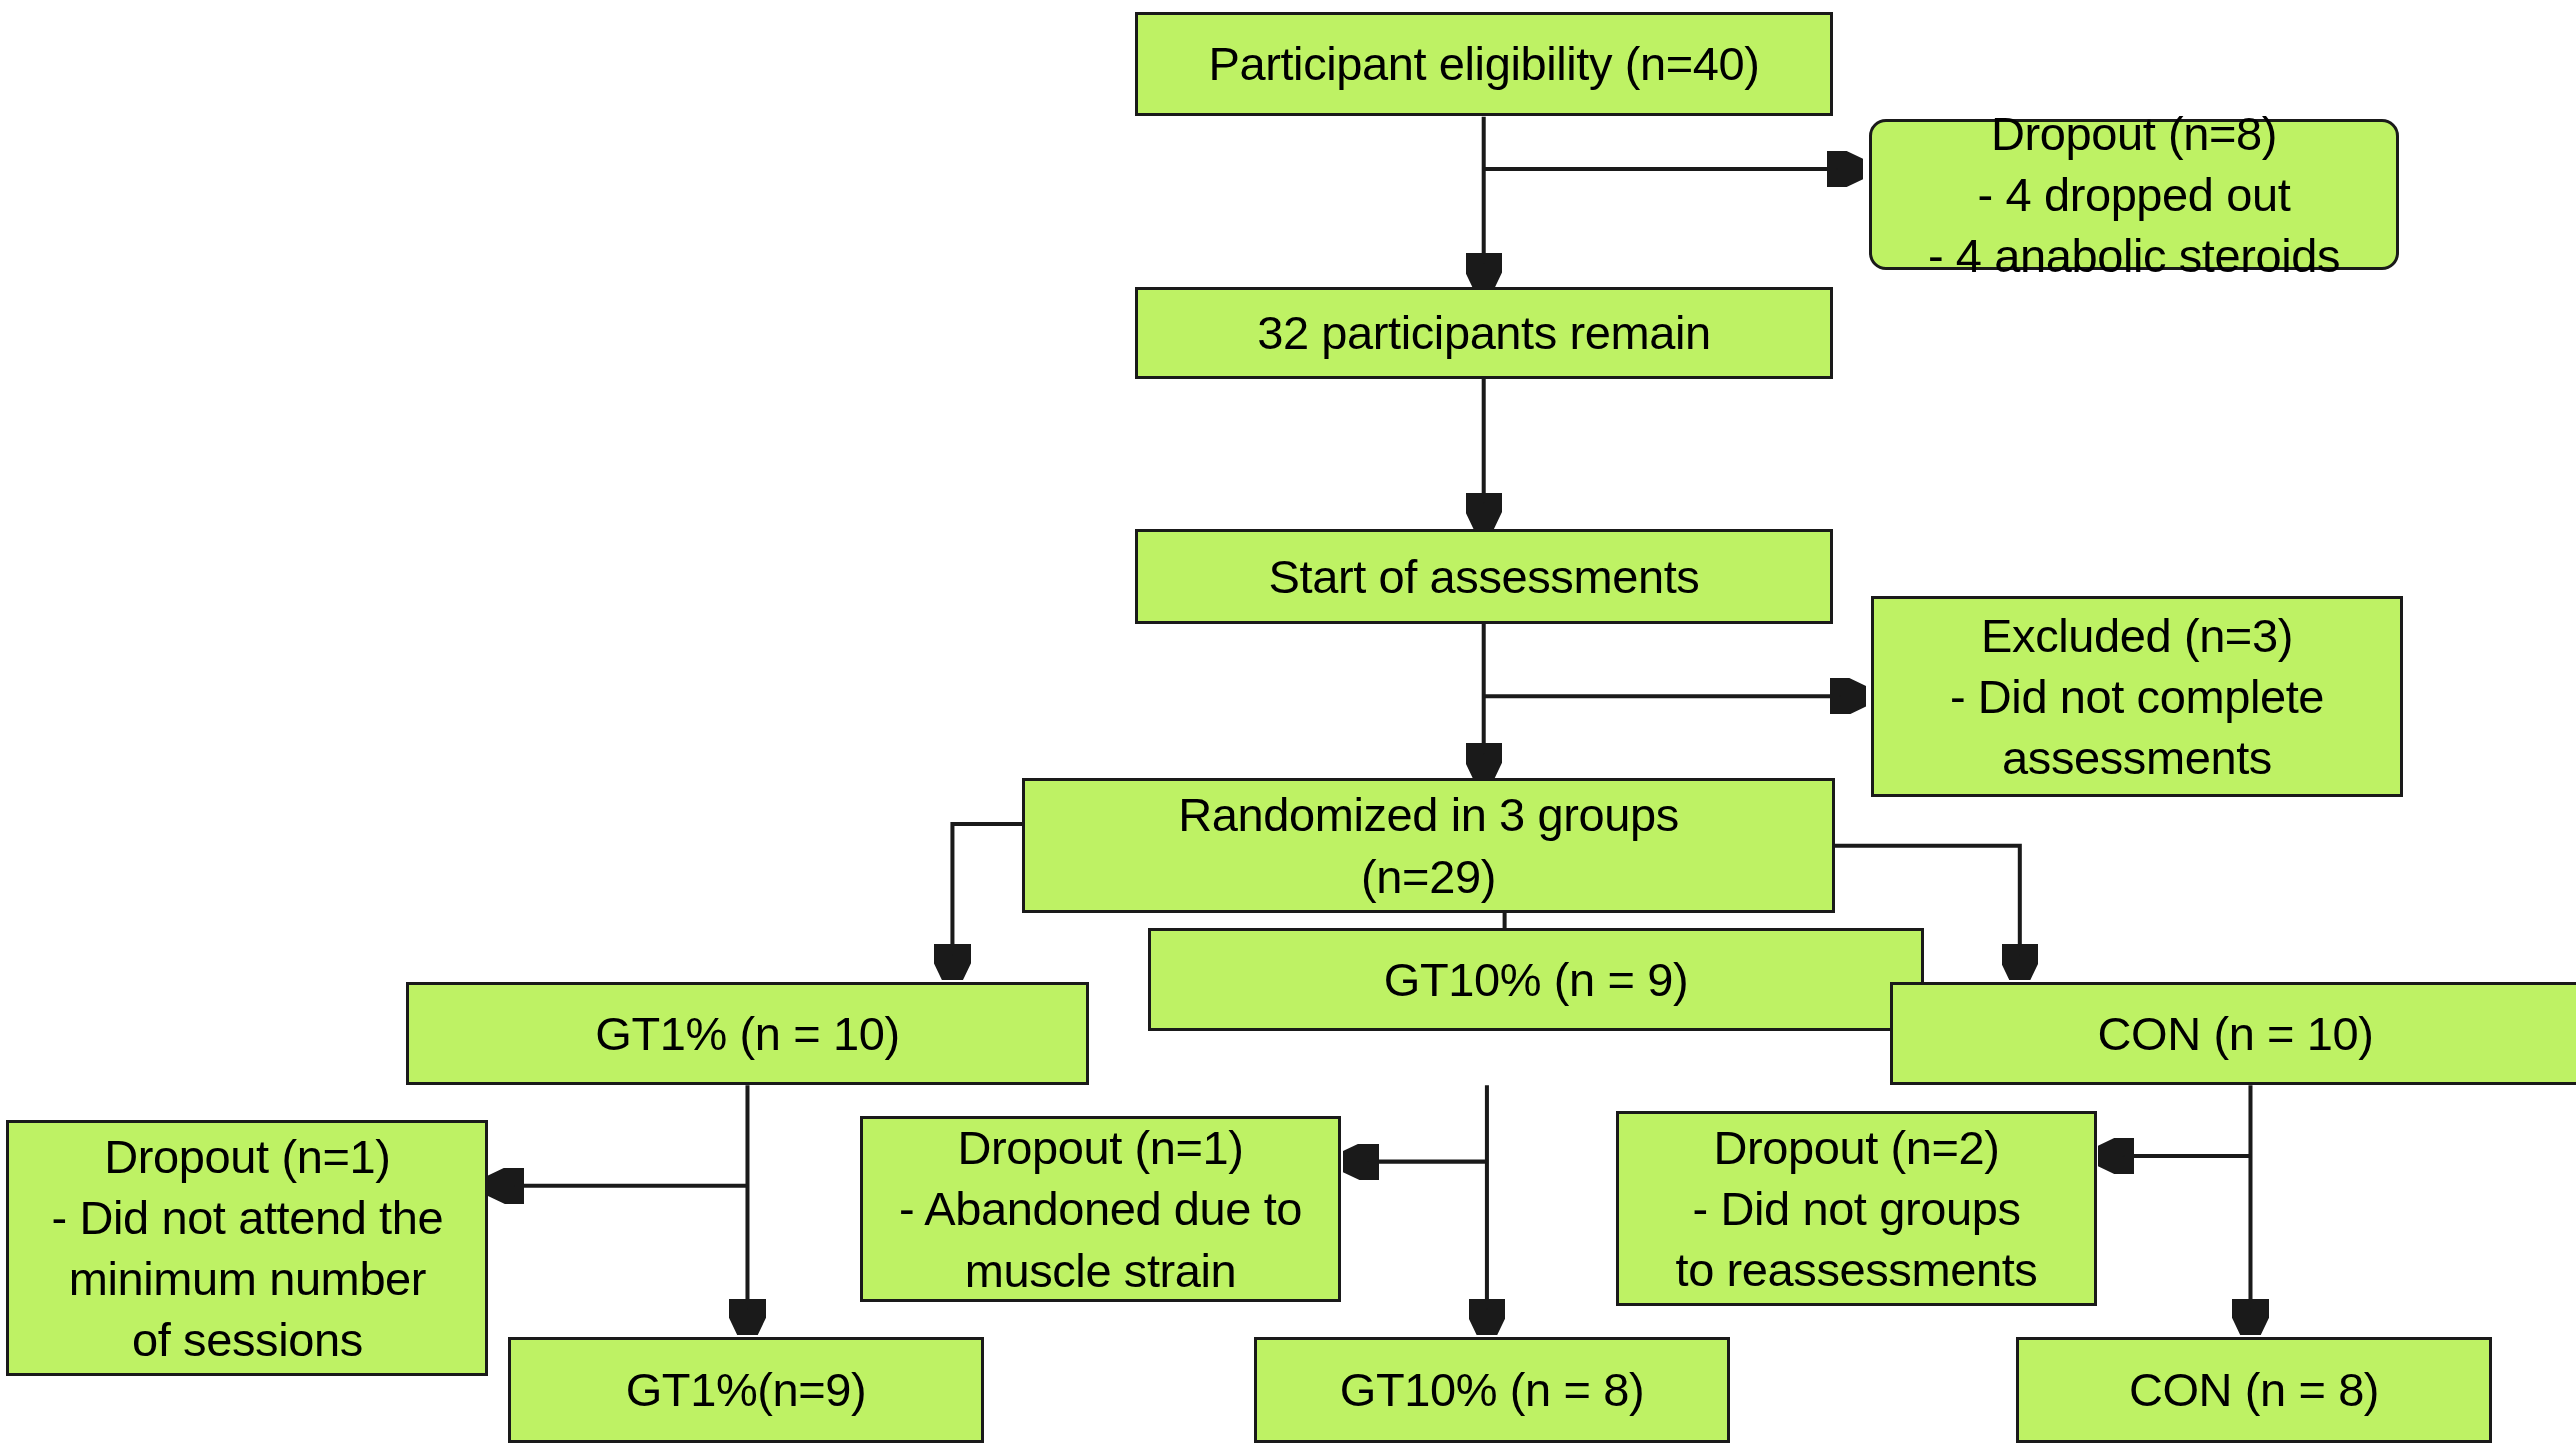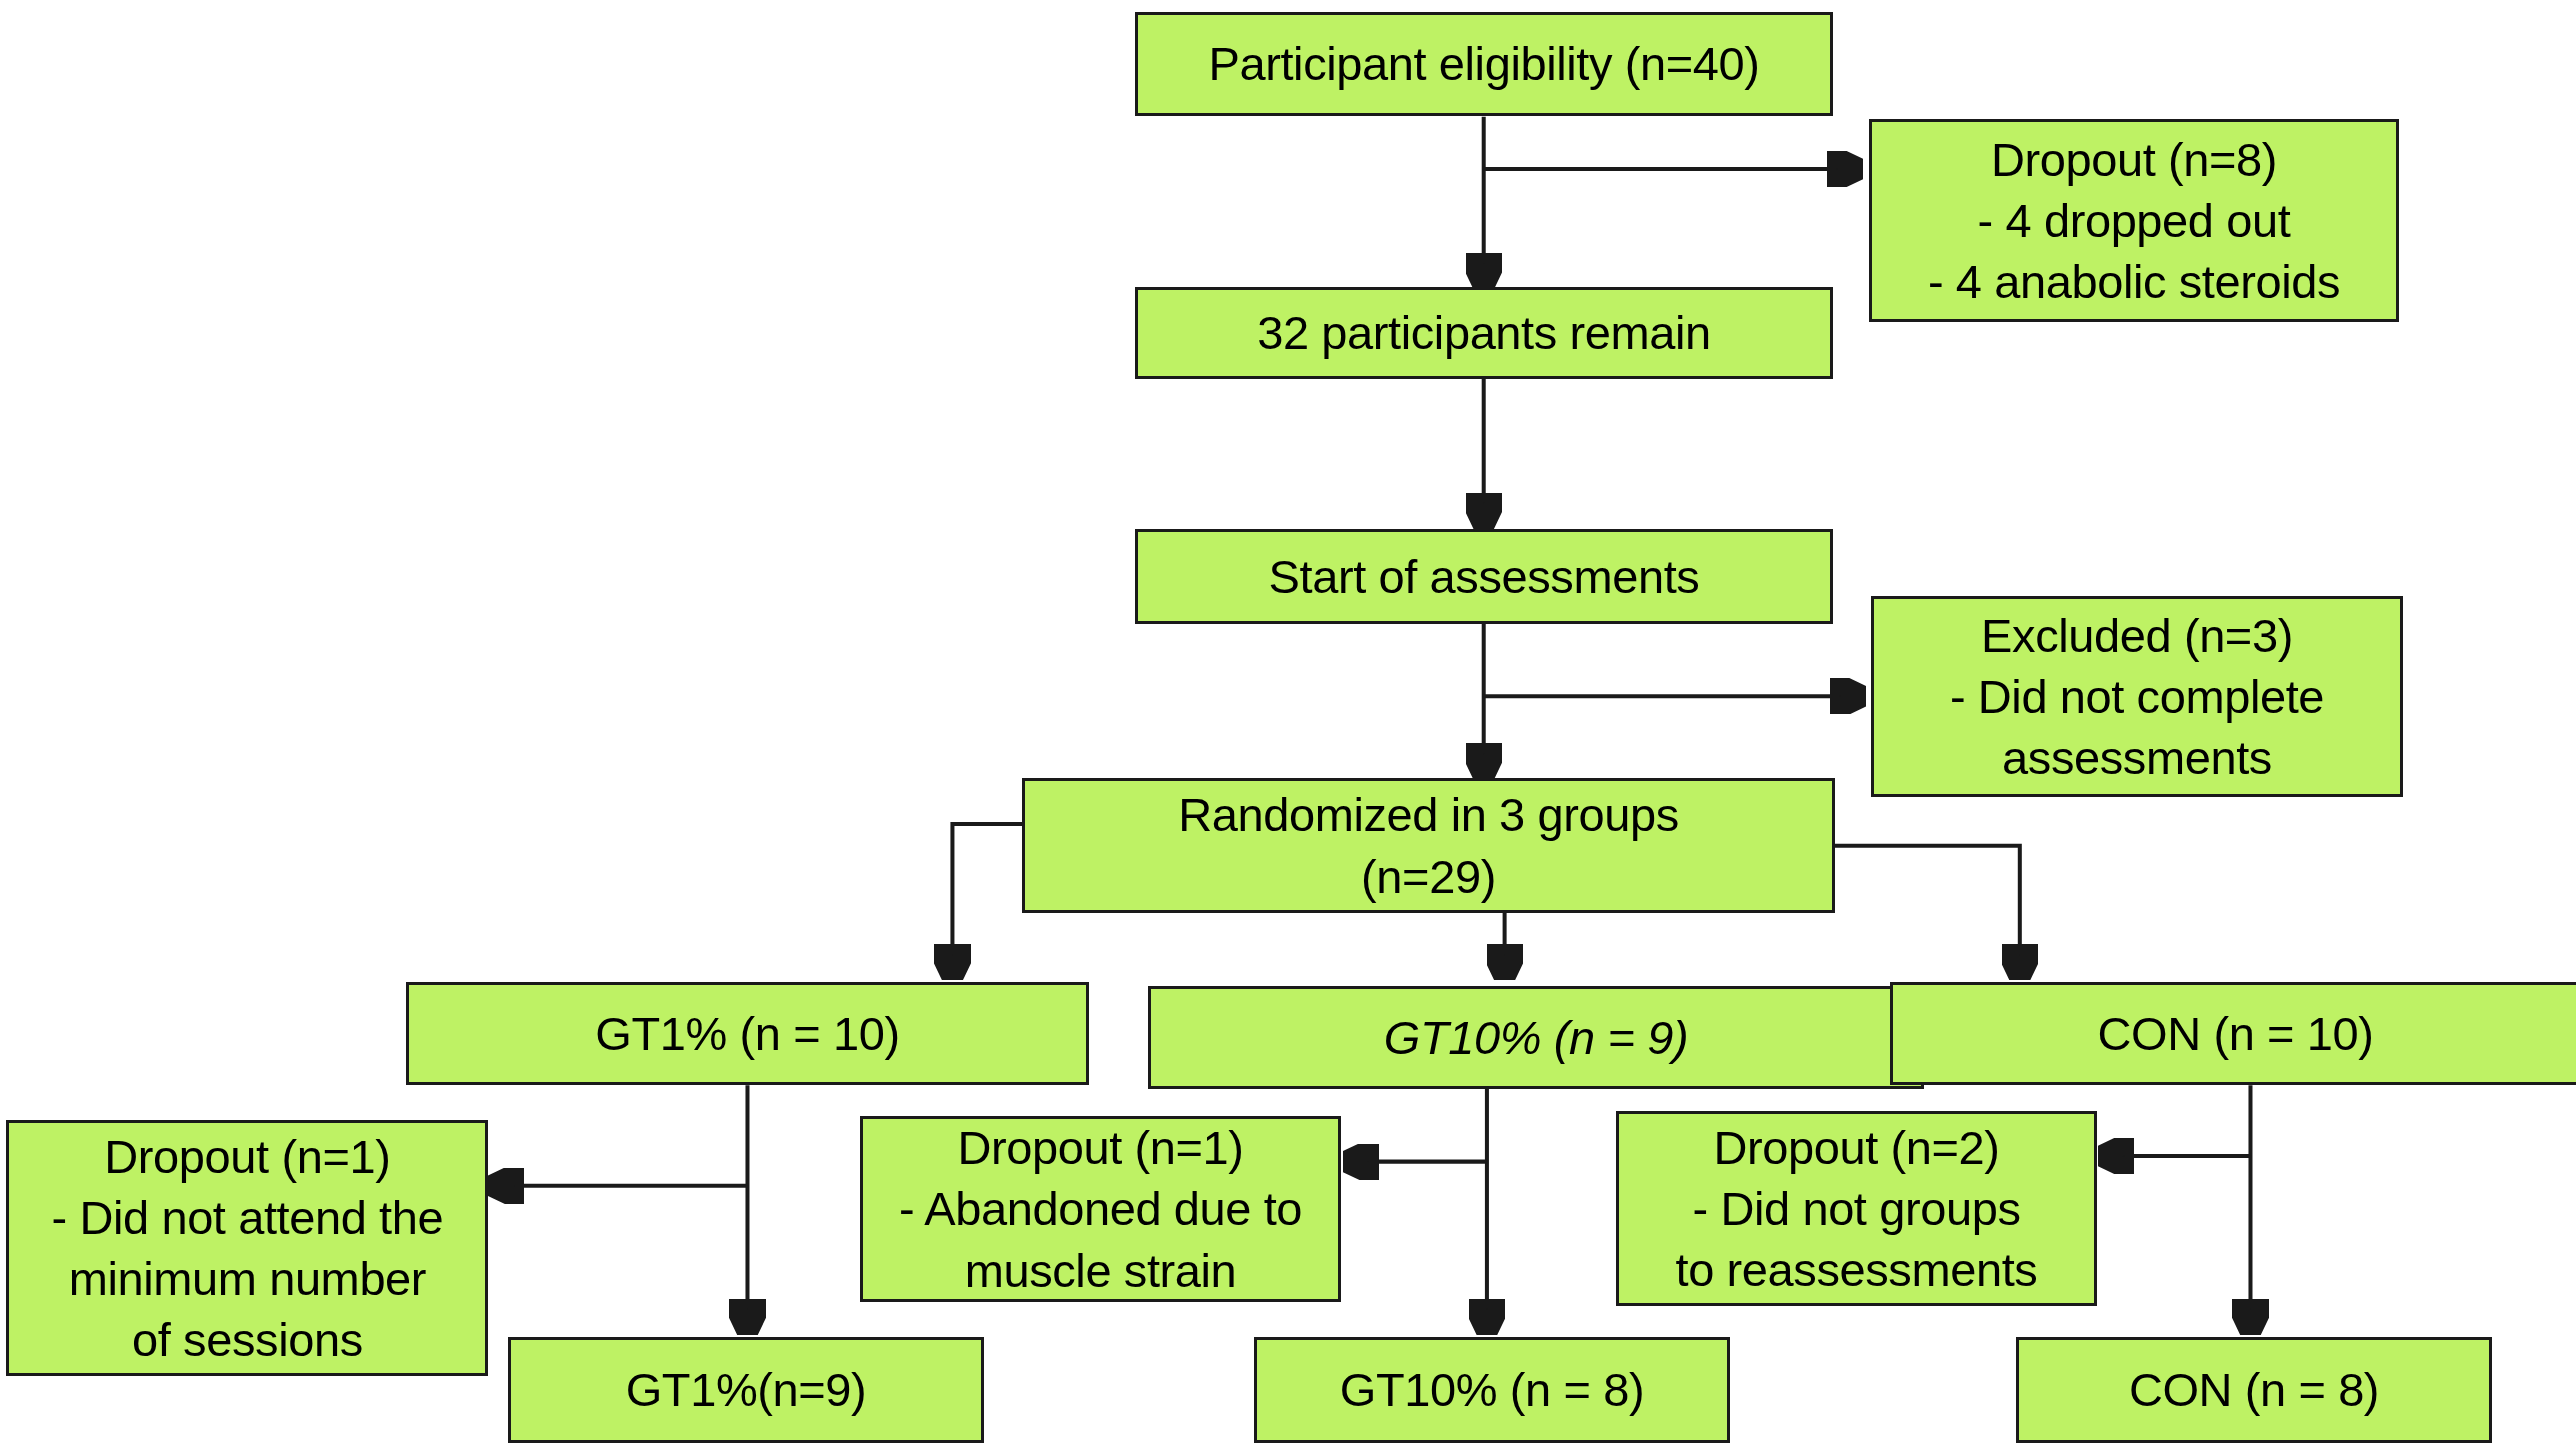--- a/index.html
+++ b/index.html
@@ -89,21 +89,21 @@
 
     <path d="M2800,1350 L2800,1653" marker-end="url(#arrowhead)"></path>
 
     <path d="M2800,1438 L2618,1438" marker-end="url(#arrowhead)"></path>
   </svg>
 
   <div class="node" style="left:1135px; top:12px; width:698px; height:104px;">
     <span class="line">Participant eligibility (n=40)</span>
   </div>
 
-  <div class="node" style="left:1869px; top:119px; width:530px; height:203px;">
+  <div class="node" style="left:1869px; top:119px; width:530px; height:151px;border-radius:17px;">
     <span class="line">Dropout (n=8)</span>
     <span class="line">- 4 dropped out</span>
     <span class="line">- 4 anabolic steroids</span>
   </div>
 
   <div class="node" style="left:1135px; top:287px; width:698px; height:92px;">
     <span class="line">32 participants remain</span>
   </div>
 
   <div class="node" style="left:1135px; top:529px; width:698px; height:95px;">
@@ -118,21 +118,21 @@
 
   <div class="node" style="left:1022px; top:778px; width:813px; height:135px;">
     <span class="line">Randomized in 3 groups</span>
     <span class="line">(n=29)</span>
   </div>
 
   <div class="node" style="left:406px; top:982px; width:683px; height:103px;">
     <span class="line">GT1% (n = 10)</span>
   </div>
 
-  <div class="node" style="left:1148px; top:986px; width:776px; height:103px;font-style:italic;">
+  <div class="node" style="left:1148px; top:928px; width:776px; height:103px;">
     <span class="line">GT10% (n = 9)</span>
   </div>
 
   <div class="node" style="left:1890px; top:982px; width:691px; height:103px;">
     <span class="line">CON (n = 10)</span>
   </div>
 
   <div class="node" style="left:6.4px; top:1120px; width:482px; height:256px;">
     <span class="line">Dropout (n=1)</span>
     <span class="line">- Did not attend the</span>

